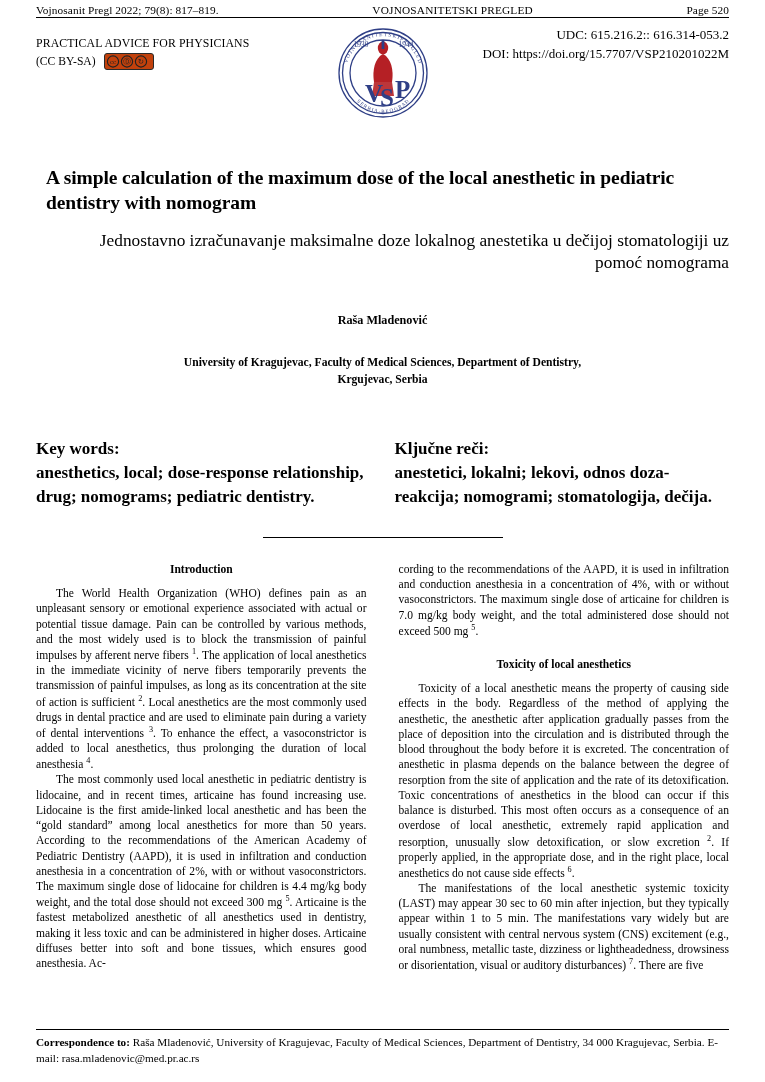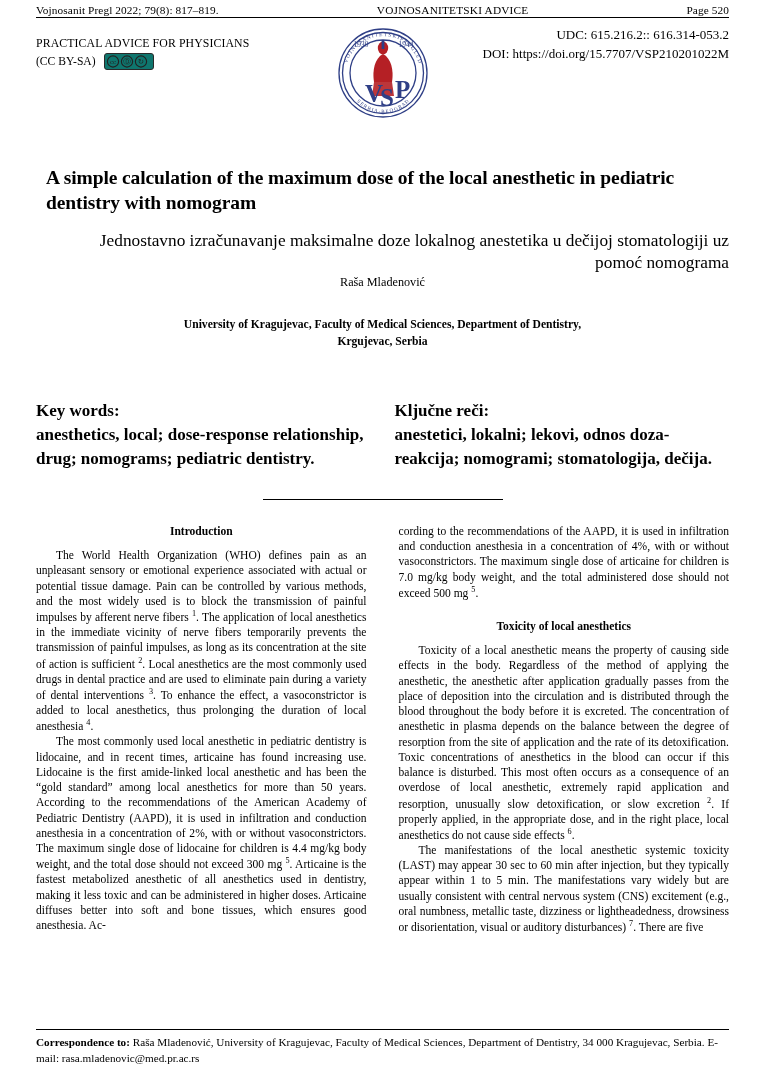--- a/index.html
+++ b/index.html
@@ -63,21 +63,21 @@
     display: flex;
     align-items: center;
     gap: 8px;
     margin-top: 1px;
   }
   .cc-badges {
     display: inline-flex;
     align-items: center;
     border: 1px solid #2a2a2a;
     border-radius: 3px;
-    background: #0f766e;
+    background: #c2410c;
     padding: 0 1px;
     height: 15px;
     text-align: right;
   }
   .cc-badges svg { display: block; }
   .topmeta .right {
     text-align: right;
     line-height: 1.45;
     font-size: 13px;
     width: 300px;
@@ -111,22 +111,23 @@
     font-size: 17.3px;
     font-weight: normal;
     line-height: 1.3;
     margin: 14px 0 0 0;
     text-align: right;
     padding-left: 40px;
   }
 
   .author {
     text-align: center;
-    font-weight: normal;
+    font-weight: bold;
     font-size: 12.2px;
+    margin-top: 38px;
   }
   .affil {
     text-align: center;
     font-weight: bold;
     font-size: 11.6px;
     line-height: 1.5;
     margin-top: 26px;
   }
 
   
@@ -187,21 +188,21 @@
   }
   .footer b { font-weight: bold; }
 </style>
 </head>
 <body>
 
 <div class="page">
 
   <div class="runhead">
     <span>Vojnosanit Pregl 2022; 79(8): 817–819.</span>
-    <span class="center">VOJNOSANITETSKI ADVICE</span>
+    <span class="center">VOJNOSANITETSKI PREGLED</span>
     <span>Page 520</span>
   </div>
   <div class="rule"></div>
 
   <div class="logo-wrap">
     <svg class="logo" viewBox="0 0 120 110">
       <g fill="none" stroke="#2f3f86" stroke-width="1.3">
         <circle cx="60" cy="55" r="44"></circle>
         <circle cx="60" cy="55" r="40.5"></circle>
         <circle cx="60" cy="55" r="33"></circle>

